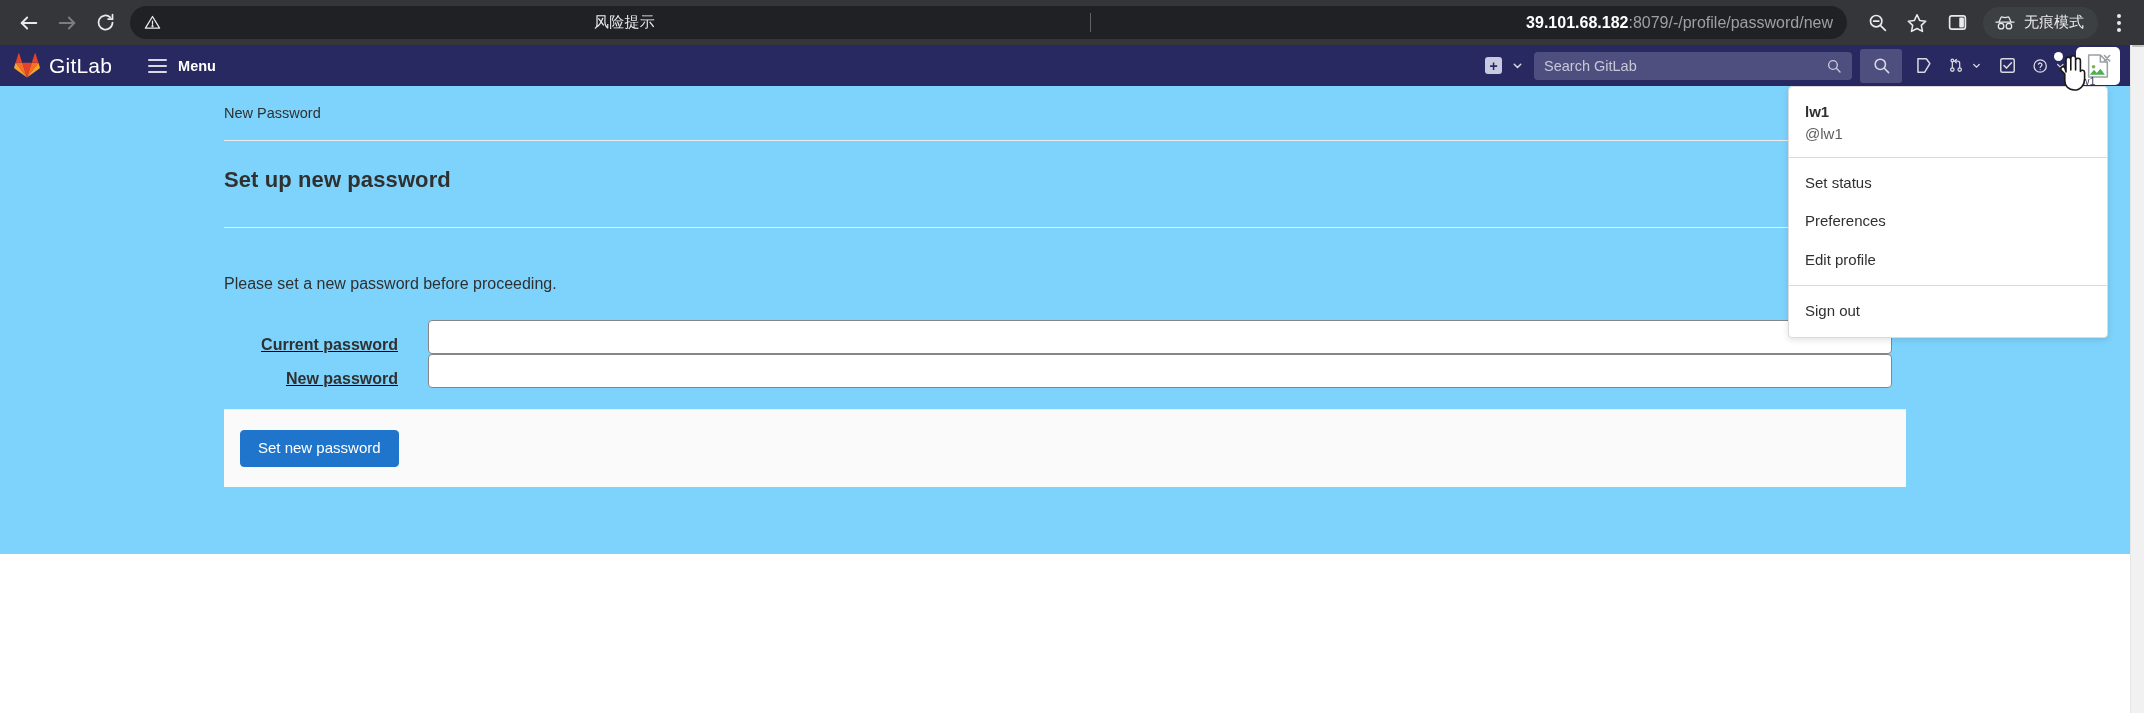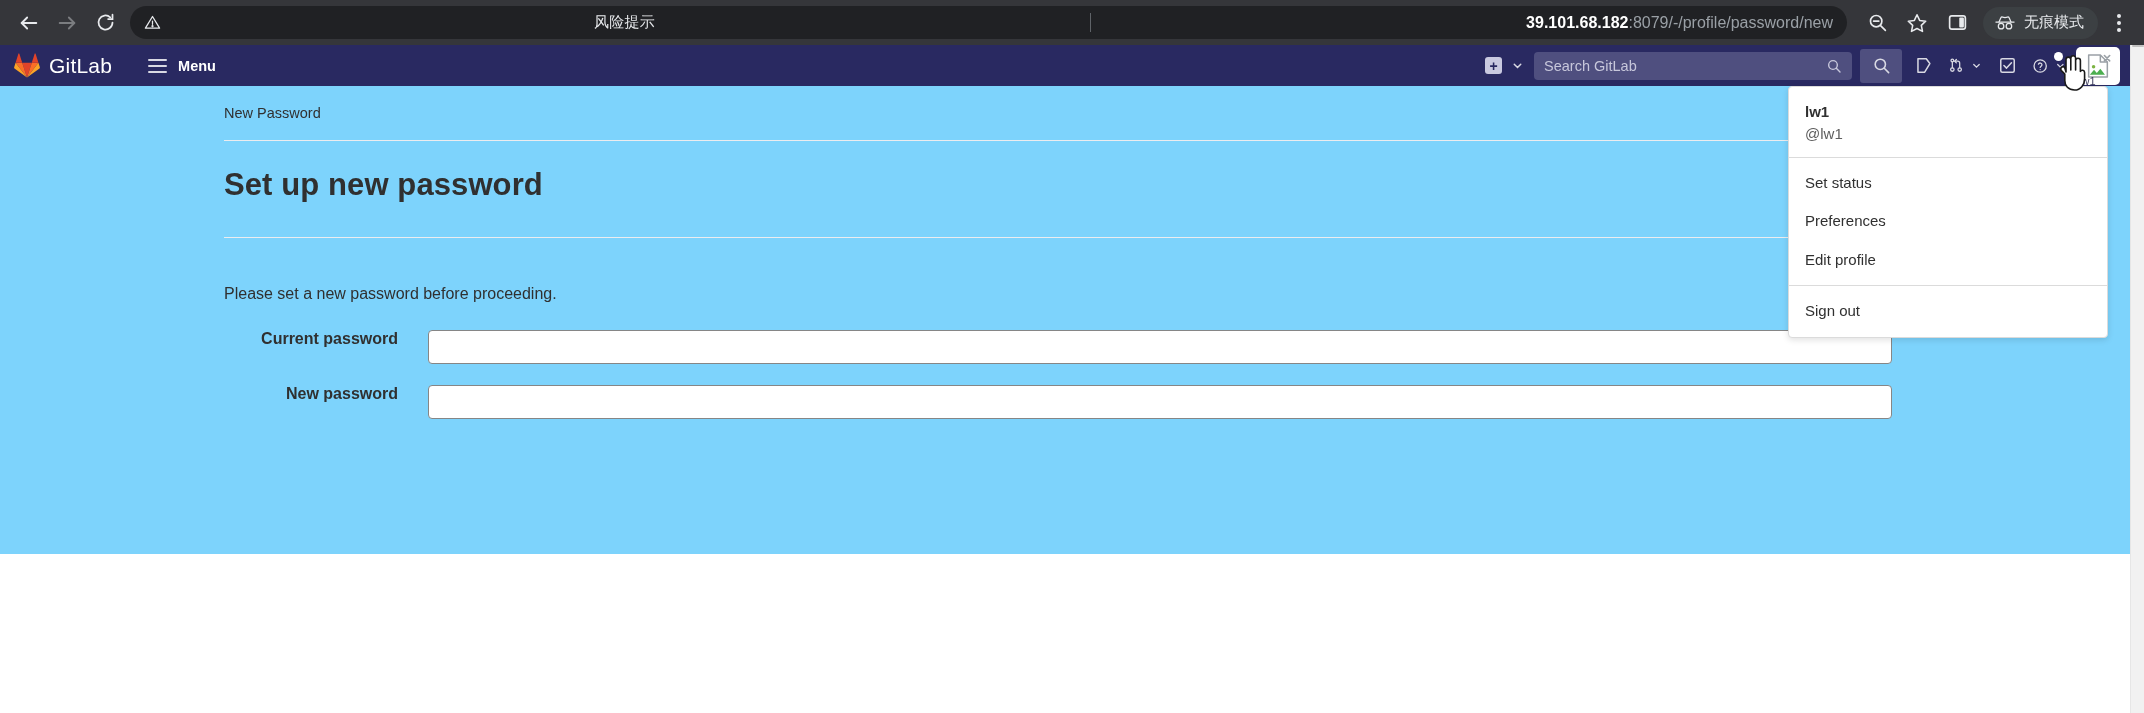--- a/index.html
+++ b/index.html
@@ -201,39 +201,39 @@
   .inner { padding: 0 224px; }
 
   .breadcrumb {
     padding-top: 19px;
     font-size: 14.5px;
     color: #303030;
     padding-bottom: 19px;
     border-bottom: 1px solid #ececef;
   }
   .page-title {
-    font-size: 31px;
+    font-size: 22px;
     font-weight: bold;
     color: #303030;
     padding: 26px 0 34px 0;
     border-bottom: 1px solid #ececef;
     letter-spacing: .1px;
   }
   .intro { padding-top: 44px; }
   .intro p {
     font-size: 16px;
     color: #303030;
     line-height: 1.52;
   }
 
   .form-area { padding-top: 24px; }
   .form-row {
     display: flex;
-    align-items: flex-start;
-    margin-bottom: 21px;
+    align-items: flex-end;
+    text-decoration: underline;
   }
   .form-label {
     width: 204px;
     text-align: right;
     padding-right: 30px;
     font-size: 16px;
     font-weight: bold;
     color: #303030;
     flex: 0 0 auto;
   }
@@ -498,20 +498,23 @@
         <label class="form-label">Current password</label>
         <input class="form-input" type="password" value="" style="">
       </div>
 
       <div class="form-row">
         <label class="form-label">New password</label>
         <input class="form-input" type="password" value="" style="">
       </div>
 
 
+      <div class="form-footer">
+        <button class="btn-primary">Set new password</button>
+      </div>
 
     </div>
   </div>
 </div>
 
 <div class="scrollbar">
   <div class="scroll-thumb"></div>
 </div>
 
 </body></html>

